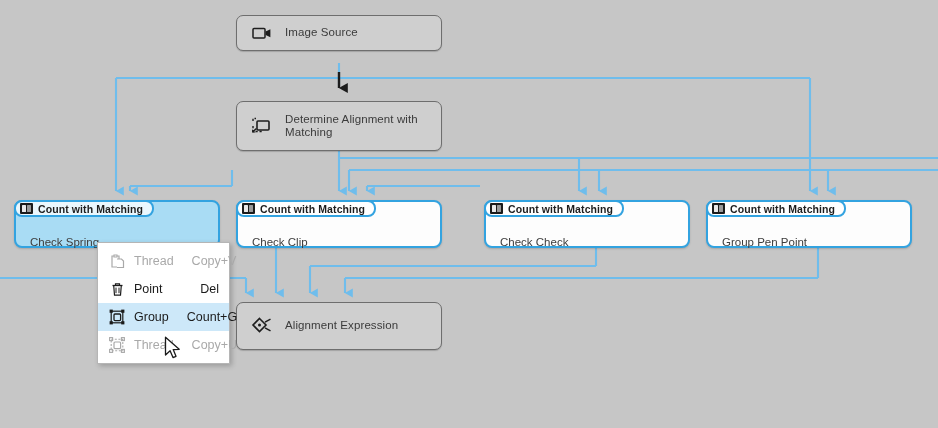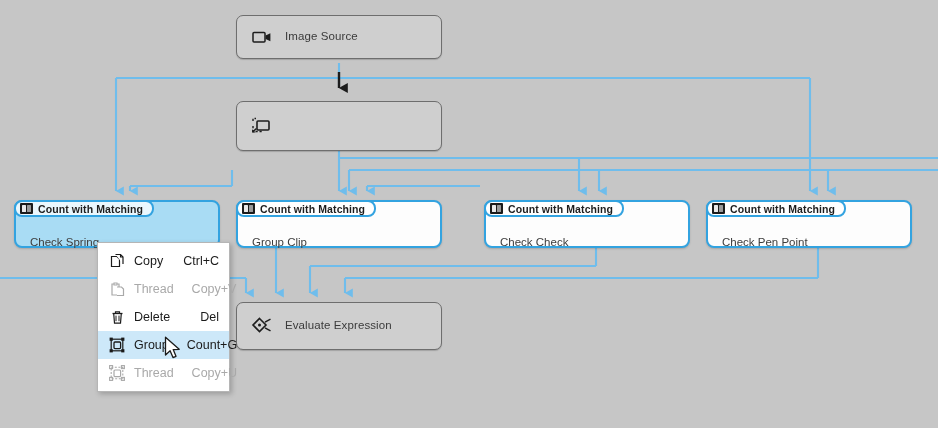--- a/index.html
+++ b/index.html
@@ -242,52 +242,53 @@
       <path d="M818,248 L818,278"></path>
       <path d="M818,278 L345,278"></path>
       <path d="M345,278 L345,293" marker-end="url(#bluearrow)"></path>
     </g>
 
     <g stroke="#1c1c1c" stroke-width="2.4" fill="none">
       <path d="M339,72 L339,88" marker-end="url(#blackarrow)"></path>
     </g>
   </svg>
 
-  <div class="node plain" style="left:236px; top:15px; width:206px; height:44px;">
+  <div class="node plain" style="left:236px; top:15px; width:206px; height:36px;">
     <span class="node-ico">
       <svg width="20" height="14" viewBox="0 0 20 14">
         <rect x="1" y="2.5" width="12" height="9.5" rx="1" fill="none" stroke="#1d1d1d" stroke-width="1.5"></rect>
         <path d="M13.6,5.6 L18.4,3.2 L18.4,11.3 L13.6,8.9 Z" fill="#1d1d1d"></path>
       </svg>
     </span>
     <span class="node-label">Image Source</span>
   </div>
 
   <div class="node plain" style="left:236px; top:101px; width:206px; height:50px;">
     <span class="node-ico">
       <svg width="22" height="18" viewBox="0 0 22 18">
         <path d="M2,4 L2,1.5 L5,1.5" fill="none" stroke="#1d1d1d" stroke-width="1.4" stroke-dasharray="2.2 1.8"></path>
         <path d="M2,9 L2,14.5 L12,14.5" fill="none" stroke="#1d1d1d" stroke-width="1.4" stroke-dasharray="2.2 1.8"></path>
         <rect x="6" y="4" width="12" height="9" rx="1" fill="none" stroke="#1d1d1d" stroke-width="1.6"></rect>
         <path d="M5.4,11.4 L1.6,15.0" stroke="#1d1d1d" stroke-width="1.4"></path>
         <path d="M1.2,12.2 L1.2,15.6 L4.6,15.6 Z" fill="#1d1d1d"></path>
       </svg>
     </span>
+    <span class="node-label" style="white-space:normal; max-width:150px;">Determine Alignment with Matching</span>
   </div>
 
   <div class="node plain" style="left:236px; top:302px; width:206px; height:48px;">
     <span class="node-ico">
       <svg width="22" height="20" viewBox="0 0 22 20">
         <path d="M8.5,2.5 L15,9 L8.5,15.5 L2,9 Z" fill="none" stroke="#1d1d1d" stroke-width="1.6"></path>
         <path d="M14,6.2 L19.5,3.2" stroke="#1d1d1d" stroke-width="1.5"></path>
         <path d="M14,11.8 L19.5,14.8" stroke="#1d1d1d" stroke-width="1.5"></path>
         <circle cx="8.5" cy="9" r="1.5" fill="#1d1d1d"></circle>
       </svg>
     </span>
-    <span class="node-label">Evaluate Expression</span>
+    <span class="node-label">Alignment Expression</span>
   </div>
 
   <div class="cnode selected" style="left:14px; top:200px; width:206px; height:48px;">
     <div class="chip">
       <span class="chip-ico">
           <i></i>
           <i class="b"></i>
         </span>
       <span class="chip-text">Count with Matching</span>
     </div>
@@ -295,21 +296,21 @@
   </div>
 
   <div class="cnode" style="left:236px; top:200px; width:206px; height:48px;">
     <div class="chip">
       <span class="chip-ico">
           <i></i>
           <i class="b"></i>
         </span>
       <span class="chip-text">Count with Matching</span>
     </div>
-    <div class="cbody">Group Clip</div>
+    <div class="cbody">Check Clip</div>
   </div>
 
   <div class="cnode" style="left:484px; top:200px; width:206px; height:48px;">
     <div class="chip">
       <span class="chip-ico">
           <i></i>
           <i class="b"></i>
         </span>
       <span class="chip-text">Count with Matching</span>
     </div>
@@ -317,36 +318,25 @@
   </div>
 
   <div class="cnode" style="left:706px; top:200px; width:206px; height:48px;">
     <div class="chip">
       <span class="chip-ico">
           <i></i>
           <i class="b"></i>
         </span>
       <span class="chip-text">Count with Matching</span>
     </div>
-    <div class="cbody">Check Pen Point</div>
+    <div class="cbody">Group Pen Point</div>
   </div>
 
   <div id="ctxmenu" style="left:97px; top:242px; width:133px;">
 
-    <div class="mi">
-      <span class="mi-ico">
-        <svg width="17" height="17" viewBox="0 0 17 17">
-          <path d="M2.5,3.5 L8,3.5 L10.5,6 L10.5,13.5 L2.5,13.5 Z" fill="#fff" stroke="#1b1b1b" stroke-width="1.2"></path>
-          <path d="M6.5,1.5 L11.5,1.5 L14,4 L14,11" fill="#fff" stroke="#1b1b1b" stroke-width="1.2"></path>
-          <path d="M11.5,1.5 L11.5,4 L14,4" fill="none" stroke="#1b1b1b" stroke-width="1.1"></path>
-        </svg>
-      </span>
-      <span class="mi-label">Copy</span>
-      <span class="mi-accel">Ctrl+C</span>
-    </div>
 
     <div class="mi disabled">
       <span class="mi-ico">
         <svg width="17" height="17" viewBox="0 0 17 17">
           <path d="M3,3 L10,3 L10,14 L3,14 Z" fill="#fff" stroke="#a9a9a9" stroke-width="1.2"></path>
           <path d="M5,2 L8,2 L8,4 L5,4 Z" fill="#fff" stroke="#a9a9a9" stroke-width="1.1"></path>
           <path d="M8,6 L12.5,6 L14.5,8 L14.5,14.5 L8,14.5" fill="#fff" stroke="#a9a9a9" stroke-width="1.2"></path>
         </svg>
       </span>
       <span class="mi-label">Thread</span>
@@ -355,21 +345,21 @@
 
     <div class="mi">
       <span class="mi-ico">
         <svg width="17" height="17" viewBox="0 0 17 17">
           <path d="M3.5,4.5 L13.5,4.5" stroke="#1b1b1b" stroke-width="1.3"></path>
           <path d="M6.5,4.5 L6.5,2.8 L10.5,2.8 L10.5,4.5" fill="none" stroke="#1b1b1b" stroke-width="1.2"></path>
           <path d="M4.7,4.5 L5.5,14.2 L11.5,14.2 L12.3,4.5" fill="none" stroke="#1b1b1b" stroke-width="1.2"></path>
           <path d="M7,6.6 L7,12.2 M10,6.6 L10,12.2" stroke="#1b1b1b" stroke-width="1"></path>
         </svg>
       </span>
-      <span class="mi-label">Delete</span>
+      <span class="mi-label">Point</span>
       <span class="mi-accel">Del</span>
     </div>
 
     <div class="mi hl">
       <span class="mi-ico">
         <svg width="18" height="18" viewBox="0 0 18 18">
           <rect x="3.2" y="3.2" width="11.6" height="11.6" fill="none" stroke="#1b1b1b" stroke-width="1.2"></rect>
           <rect x="6" y="6" width="6.6" height="6.6" rx="1" fill="none" stroke="#1b1b1b" stroke-width="1.3"></rect>
           <rect x="1.6" y="1.6" width="3.2" height="3.2" fill="#1b1b1b"></rect>
           <rect x="13.2" y="1.6" width="3.2" height="3.2" fill="#1b1b1b"></rect>

